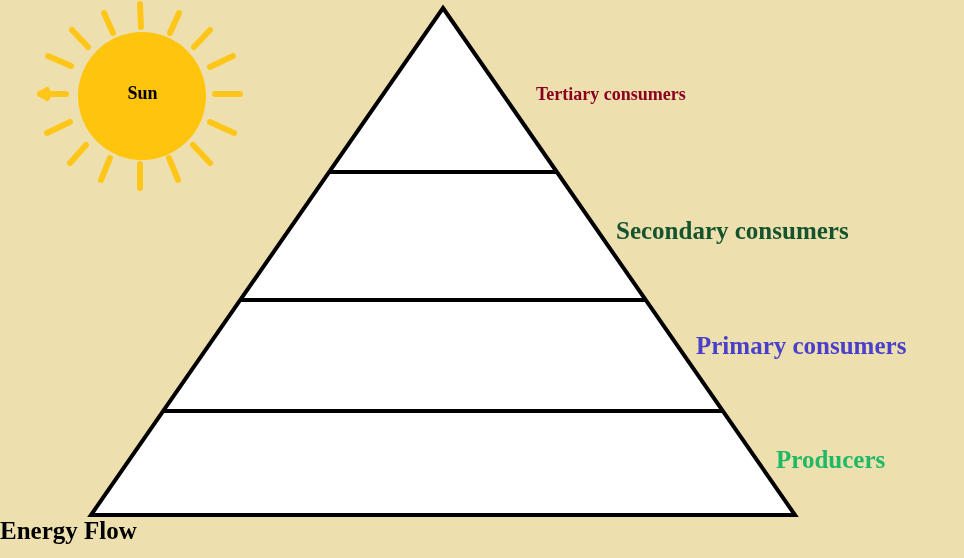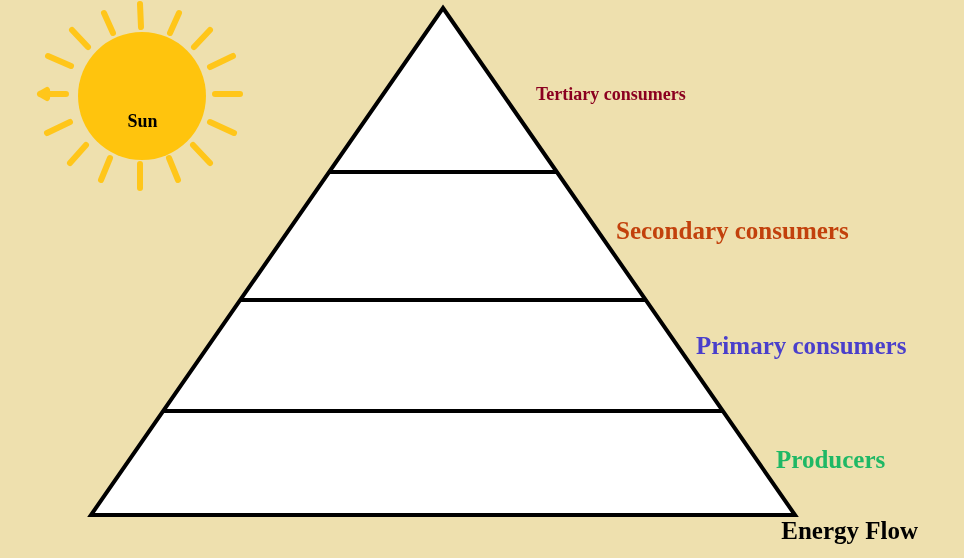--- a/index.html
+++ b/index.html
@@ -35,51 +35,49 @@
   #label-tertiary {
     left: 536px;
     top: 85px;
     font-size: 18px;
     color: #8B0020;
   }
   #label-secondary {
     left: 616px;
     top: 218px;
     font-size: 25px;
-    color: #c2410c;
+    color: #14532d;
   }
   #label-primary {
     left: 696px;
     top: 333px;
     font-size: 25px;
     color: #4A3FCB;
   }
   #label-producers {
     left: 776px;
     top: 447px;
     font-size: 25px;
     color: #1FB865;
   }
   #label-energy-flow {
     left: 0;
     top: 518px;
     width: 886px;
-    text-align: right;
+    text-align: left;
     font-size: 25px;
     color: #000000;
-    margin-left: 32px;
   }
   #label-sun {
     left: 78px;
     top: 84px;
     width: 129px;
     text-align: center;
     font-size: 18px;
     color: #000000;
-    margin-top: 28px;
   }
 </style>
 </head>
 <body>
 
 <div id="stage">
 
   <svg id="diagram-svg" viewBox="0 0 964 558">
 
     <g fill="none" stroke="#FFC61A" stroke-width="6" stroke-linecap="round">

